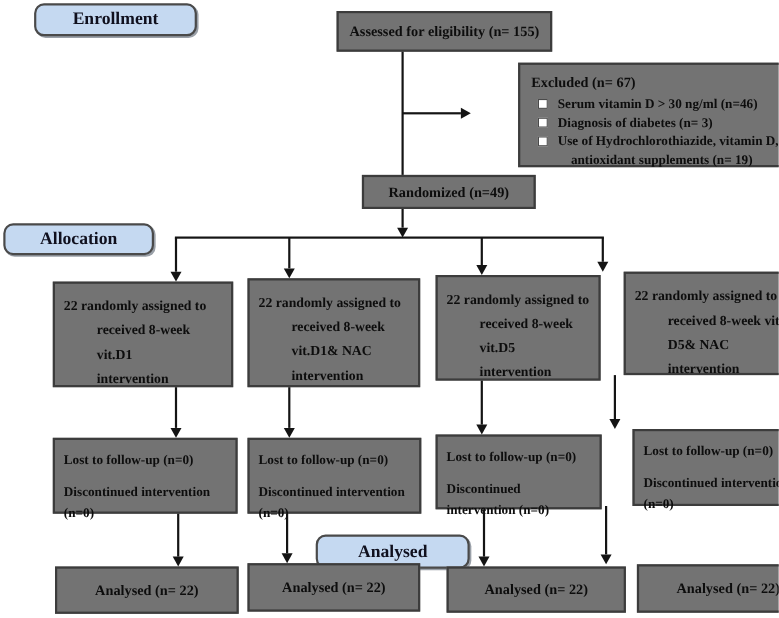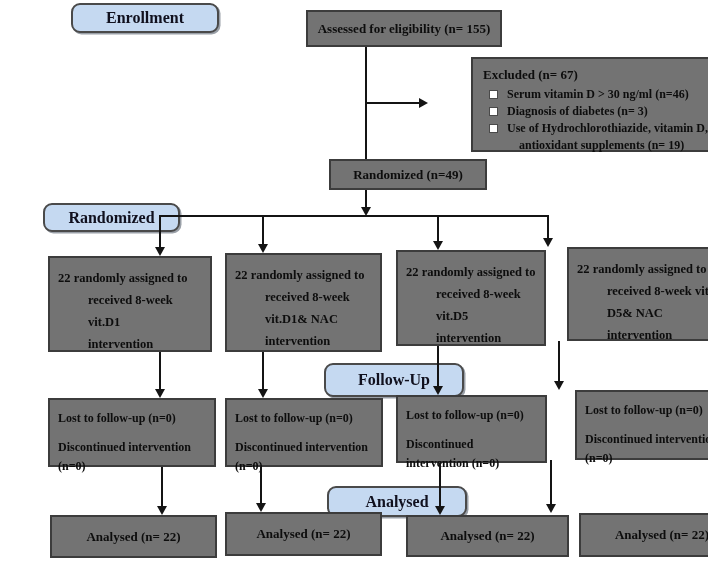--- a/index.html
+++ b/index.html
@@ -11,21 +11,20 @@
   .box{
     position:absolute;background:#737373;border:2px solid #3c3c3c;
     box-sizing:border-box;font-weight:bold;margin-left:40px;
   }
   .center-text{display:flex;align-items:center;justify-content:center;text-align:center;font-size:13px;}
   .stage{
     position:absolute;background:#c5d9f1;border:2px solid #4a4a4a;border-radius:9px;
     box-sizing:border-box;display:flex;align-items:center;justify-content:center;
     font-weight:bold;font-size:16px;color:#10101e;
     box-shadow:1.5px 1.5px 0 #9aa0a8;
-    margin-left:40px;
   }
   
   .alloc-text{
     padding:9px 4px 0 38px;text-indent:-30px;font-size:12.5px;line-height:22px;font-weight:bold;
   }
   [data-bind-lines]{white-space:pre-line;}
   
   .fu-text{padding:9px 8px 0 8px;font-size:12px;line-height:19px;font-weight:bold;}
   .fu-text .p2{margin-top:10px;}
   
@@ -49,22 +48,21 @@
     position:absolute;width:0;height:0;
     border-top:5.5px solid transparent;border-bottom:5.5px solid transparent;border-left:9px solid #141414;
   }
 </style>
 </head>
 <body>
 
 <div id="canvas">
 
   <div class="stage" style="left:31px;top:3px;width:148px;height:30px;" data-bind="stages.enrollment">Enrollment</div>
-  <div class="stage" style="left:3px;top:203px;width:137px;height:29px;" data-bind="stages.allocation">Randomized</div>
-  <div class="stage" style="left:284px;top:363px;width:140px;height:34px;" data-bind="stages.followup">Follow-Up</div>
+  <div class="stage" style="left:3px;top:203px;width:137px;height:29px;" data-bind="stages.allocation">Allocation</div>
   <div class="stage" style="left:287px;top:486px;width:140px;height:31px;" data-bind="stages.analysis">Analysed</div>
 
   <div class="box center-text" style="left:266px;top:10px;width:196px;height:37px;" data-bind="boxes.assessed">Assessed for eligibility (n= 155)</div>
 
   <div class="box excl" style="left:431px;top:57px;width:272px;height:95px;">
     <div class="title" data-bind="boxes.excluded.title">Excluded (n= 67)</div>
     <ul>
       <li>
         <span class="sq"></span>
         <span class="li-text" data-bind-lines="boxes.excluded.items.0.lines">Serum vitamin D &gt; 30 ng/ml (n=46)</span>

